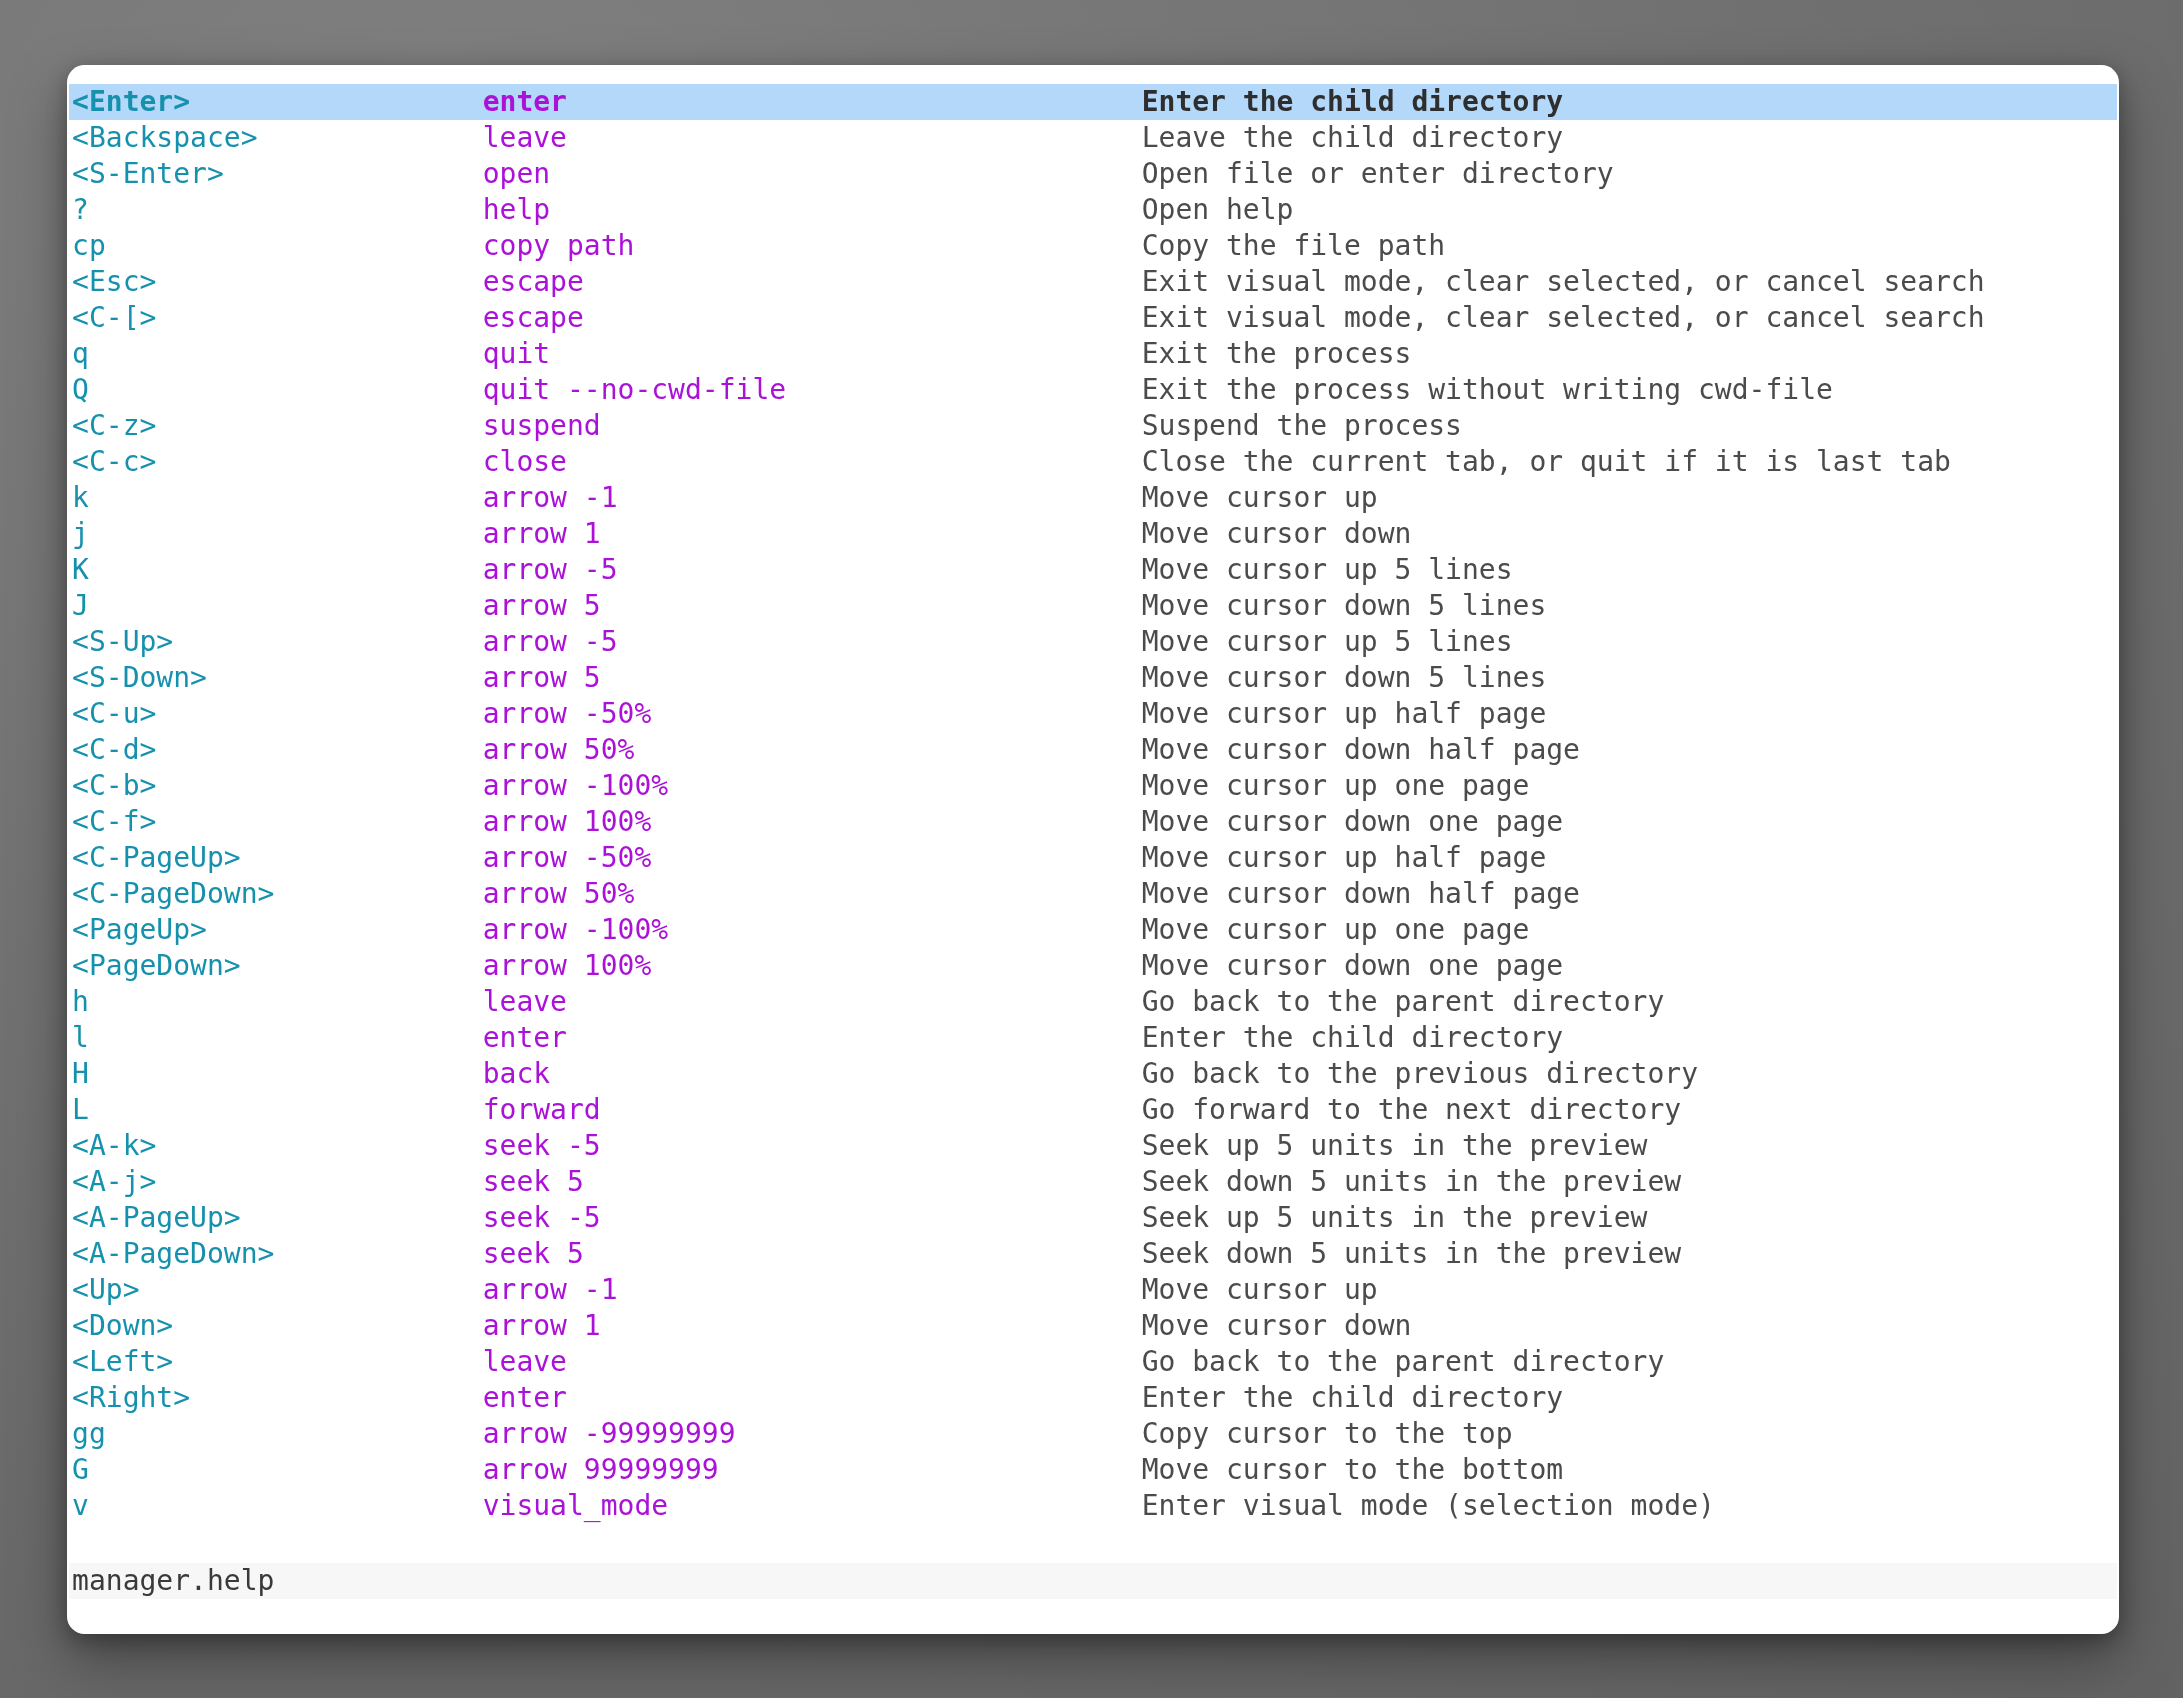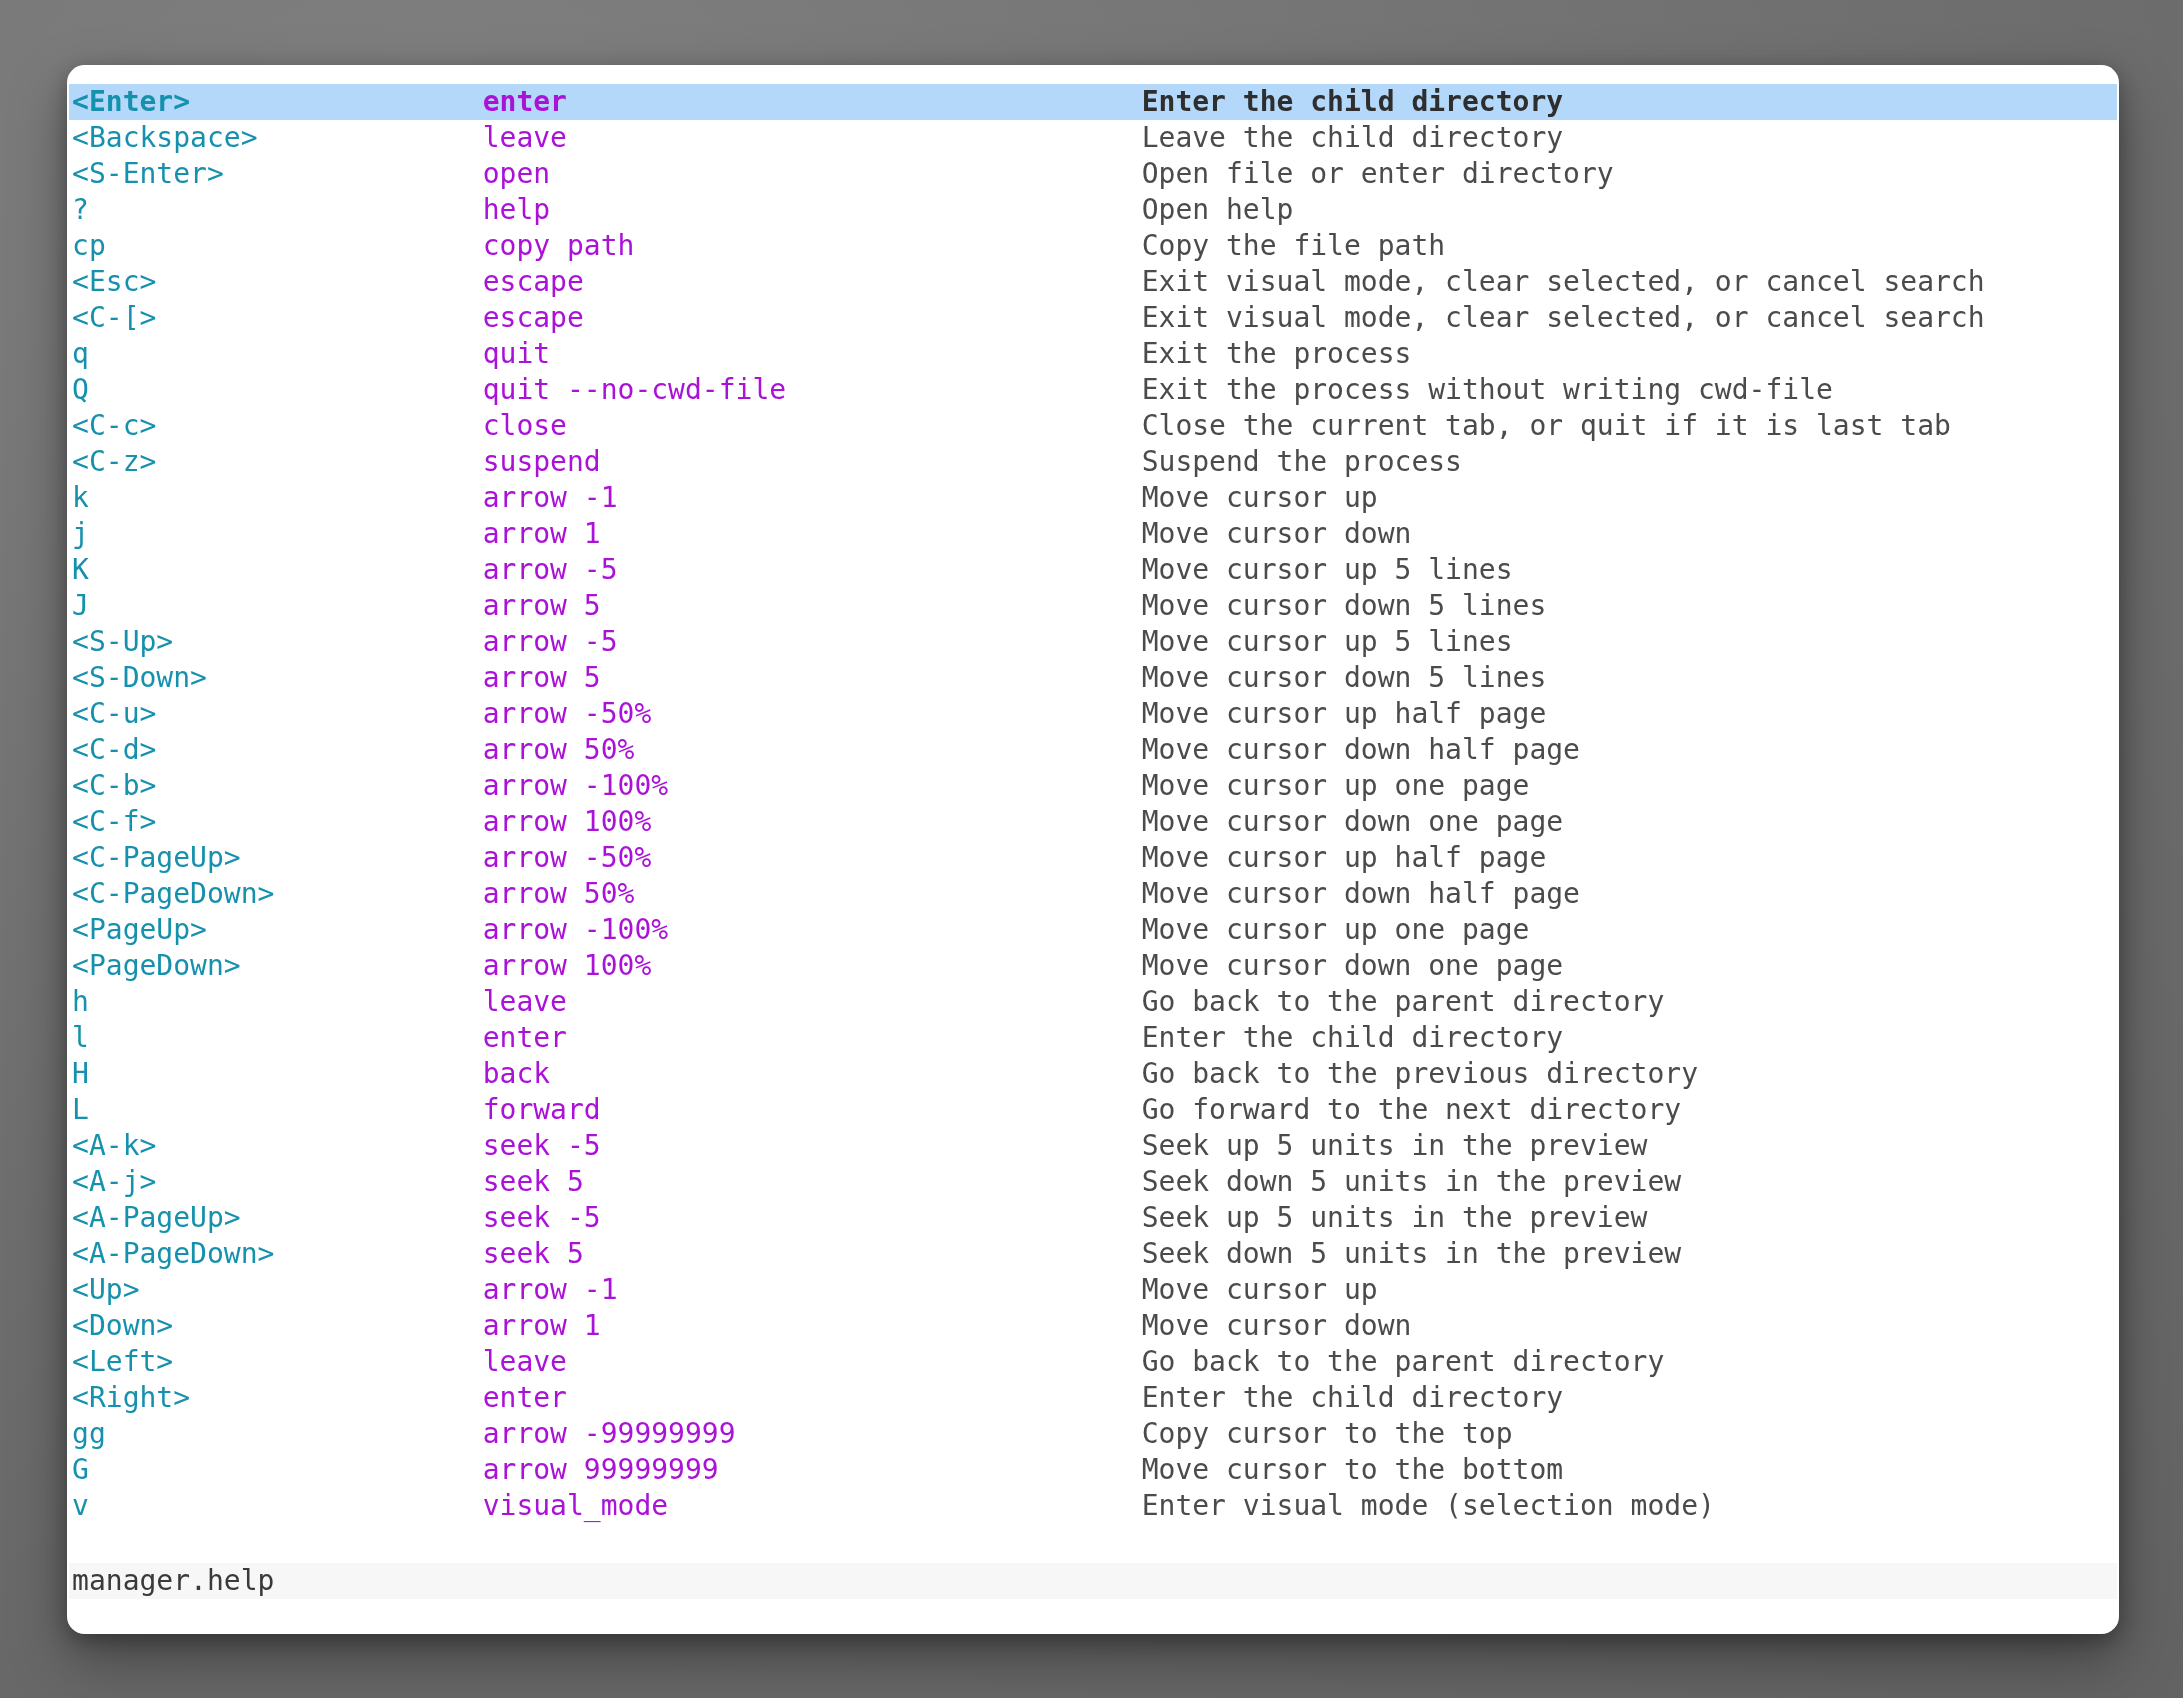--- a/index.html
+++ b/index.html
@@ -125,28 +125,28 @@
           <span class="key">q</span>
           <span class="cmd">quit</span>
           <span class="desc">Exit the process</span>
         </div>
         <div class="row">
           <span class="key">Q</span>
           <span class="cmd">quit --no-cwd-file</span>
           <span class="desc">Exit the process without writing cwd-file</span>
         </div>
         <div class="row">
+          <span class="key">&lt;C-z&gt;</span>
+          <span class="cmd">suspend</span>
+          <span class="desc">Suspend the process</span>
+        </div>
+        <div class="row">
           <span class="key">&lt;C-c&gt;</span>
           <span class="cmd">close</span>
           <span class="desc">Close the current tab, or quit if it is last tab</span>
-        </div>
-        <div class="row">
-          <span class="key">&lt;C-z&gt;</span>
-          <span class="cmd">suspend</span>
-          <span class="desc">Suspend the process</span>
         </div>
         <div class="row">
           <span class="key">k</span>
           <span class="cmd">arrow -1</span>
           <span class="desc">Move cursor up</span>
         </div>
         <div class="row">
           <span class="key">j</span>
           <span class="cmd">arrow 1</span>
           <span class="desc">Move cursor down</span>

